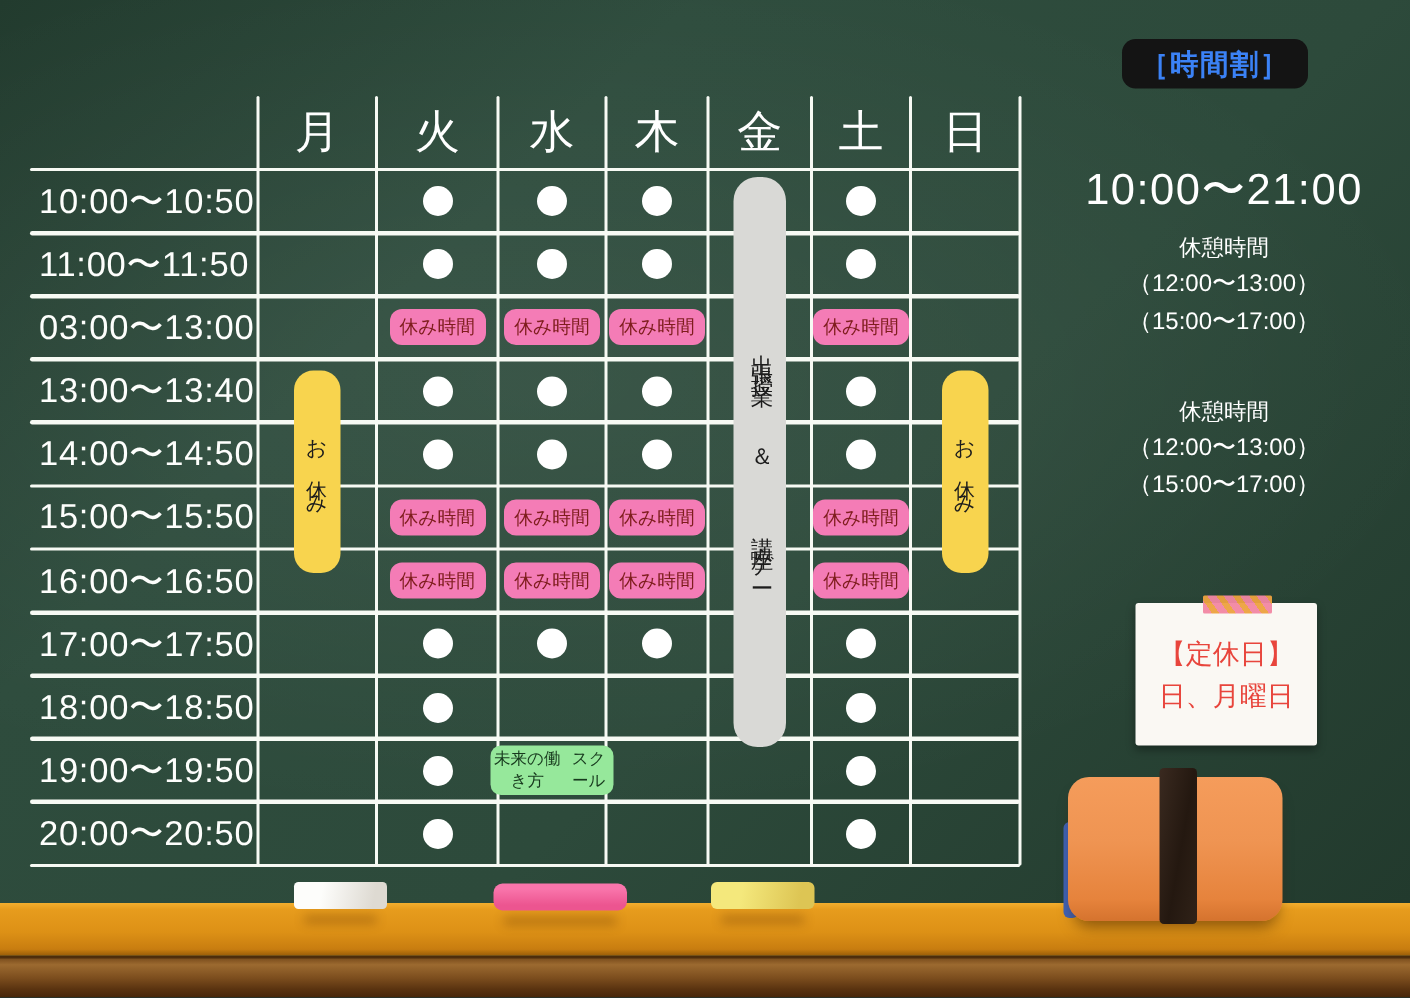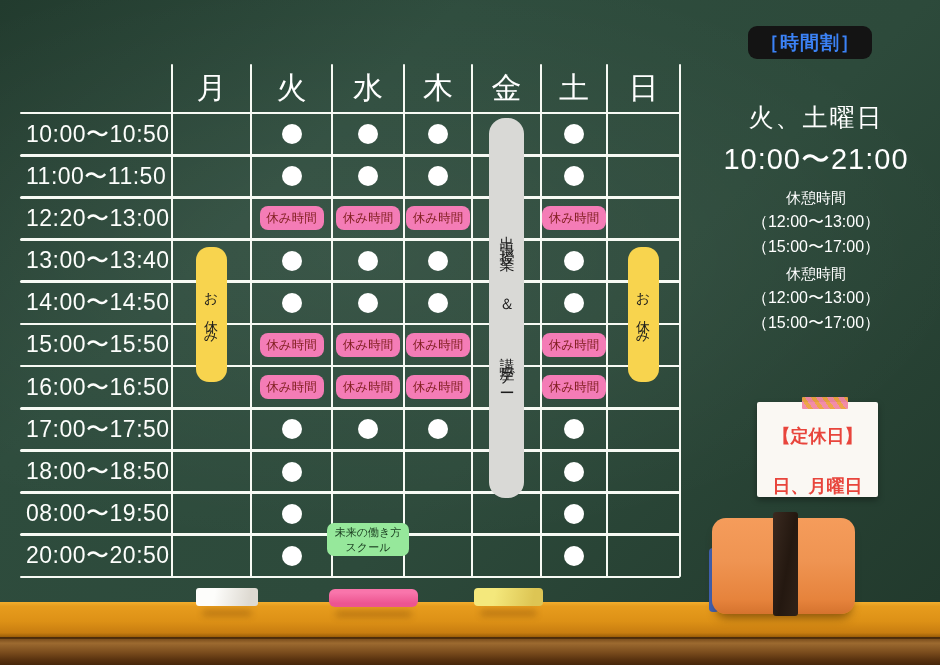--- a/index.html
+++ b/index.html
@@ -13,43 +13,43 @@
       linear-gradient(135deg,#223b2e 0%,#2e4c3d 30%,#2d4a3b 60%,#223a2d 100%);}
   .gridline{position:absolute;background:rgba(247,250,244,0.95);border-radius:2px;z-index:1;}
   .day-label{position:absolute;display:flex;align-items:center;justify-content:center;
     color:#fff;font-size:30px;font-weight:500;z-index:2;}
   .time-label{position:absolute;display:flex;align-items:center;color:#fdfefc;
     font-size:23px;letter-spacing:0.5px;padding-left:26px;z-index:2;white-space:nowrap;}
   .dot{position:absolute;width:20px;height:20px;border-radius:50%;background:#ffffff;z-index:3;}
   .badge-break{position:absolute;display:flex;align-items:center;justify-content:center;
     height:24px;padding:0 7px;border-radius:8px;color:#7f1d1d;font-size:12.5px;
     white-space:nowrap;z-index:3;}
-  .badge-school{position:absolute;display:flex;flex-direction:column;align-items:center;justify-content:center;
-    border-radius:7px;font-size:11px;line-height:1.35;color:#17391d;z-index:4;text-align:center;margin-top:26px;}
+  .badge-school{position:absolute;display:flex;flex-direction:row;align-items:center;justify-content:center;
+    border-radius:7px;font-size:11px;line-height:1.35;color:#17391d;z-index:4;text-align:center;}
   .badge-vert{position:absolute;display:flex;flex-direction:column;align-items:center;justify-content:center;
     z-index:3;color:#1c1c1c;}
   .badge-vert span{writing-mode:vertical-rl;text-orientation:upright;}
   .badge-closed{border-radius:13px;font-size:14px;}
   .badge-closed span{letter-spacing:11px;}
   .badge-friday{border-radius:16px;font-size:15px;gap:36px;}
   .badge-friday span{letter-spacing:7px;}
   
   .title-badge{position:absolute;left:748px;top:26px;width:124px;height:33px;background:#141414;
     border-radius:9px;display:flex;align-items:center;justify-content:center;
     color:#3b82f6;font-size:19px;font-weight:bold;letter-spacing:1px;z-index:5;}
   .hours-panel{position:absolute;left:700px;top:0;width:232px;text-align:center;color:#fff;z-index:5;}
   .hours-block{position:absolute;left:0;width:232px;}
   .hb-days{font-size:25px;letter-spacing:2px;}
   .hb-hours{font-size:29px;margin-top:6px;letter-spacing:1px;}
   .hb-small{font-size:15px;margin-top:9px;}
   .hb-paren{font-size:16px;margin-top:4px;}
   .note{position:absolute;left:757px;top:402px;width:121px;height:95px;background:#faf8f3;
     border-radius:2px;box-shadow:0 3px 6px rgba(0,0,0,0.35);z-index:5;
     display:flex;flex-direction:column;align-items:center;justify-content:center;gap:4px;}
-  .note-line{color:#e8453c;font-weight:bold;font-size:18px;white-space:nowrap;margin-top:22px;}
+  .note-line{color:#e8453c;font-weight:normal;font-size:18px;white-space:nowrap;}
   .tape{position:absolute;left:802px;top:397px;width:46px;height:12px;z-index:6;opacity:0.95;
     background:repeating-linear-gradient(55deg,#f287a3 0 5px,#eda23f 5px 9px);border-radius:1px;}
   
   .tray{position:absolute;left:0;top:602px;width:940px;height:35px;z-index:8;
     background:linear-gradient(#f3ae2e 0%,#e79c1d 12%,#dd9116 55%,#c87d10 88%,#9a5d08 100%);
     box-shadow:0 2px 0 rgba(40,20,0,0.5);}
   .wood{position:absolute;left:0;top:637px;width:940px;height:28px;z-index:7;
     background:linear-gradient(#6b4014 0%,#9c6a30 22%,#7a4c1d 55%,#5a3310 80%,#47260a 100%);}
   .chalk{position:absolute;height:18px;border-radius:3px;z-index:9;
     box-shadow:0 16px 7px -7px rgba(90,45,0,0.45);}
@@ -91,28 +91,28 @@
         <div class="gridline" style="left: 678.6px; top: 64px; width: 2.8px; height: 513px; background: rgb(247, 250, 244);"></div>
         <div class="day-label" style="left: 172px; top: 64px; width: 79px; height: 49px;">月</div>
         <div class="day-label" style="left: 251px; top: 64px; width: 81px; height: 49px;">火</div>
         <div class="day-label" style="left: 332px; top: 64px; width: 72px; height: 49px;">水</div>
         <div class="day-label" style="left: 404px; top: 64px; width: 68px; height: 49px;">木</div>
         <div class="day-label" style="left: 472px; top: 64px; width: 69px; height: 49px;">金</div>
         <div class="day-label" style="left: 541px; top: 64px; width: 66px; height: 49px;">土</div>
         <div class="day-label" style="left: 607px; top: 64px; width: 73px; height: 49px;">日</div>
         <div class="time-label" style="left: 0px; top: 113px; width: 172px; height: 42.1818px;">10:00〜10:50</div>
         <div class="time-label" style="left: 0px; top: 155.182px; width: 172px; height: 42.1818px;">11:00〜11:50</div>
-        <div class="time-label" style="left: 0px; top: 197.364px; width: 172px; height: 42.1818px;">12:20〜13:00</div>
+        <div class="time-label" style="left: 0px; top: 197.364px; width: 172px; height: 42.1818px;">03:00〜13:00</div>
         <div class="time-label" style="left: 0px; top: 239.545px; width: 172px; height: 42.1818px;">13:00〜13:40</div>
         <div class="time-label" style="left: 0px; top: 281.727px; width: 172px; height: 42.1818px;">14:00〜14:50</div>
         <div class="time-label" style="left: 0px; top: 323.909px; width: 173px; height: 42.1818px;">15:00〜15:50</div>
         <div class="time-label" style="left: 0px; top: 366.091px; width: 172px; height: 42.1818px;">16:00〜16:50</div>
         <div class="time-label" style="left: 0px; top: 408.273px; width: 172px; height: 42.1818px;">17:00〜17:50</div>
         <div class="time-label" style="left: 0px; top: 450.455px; width: 172px; height: 42.1818px;">18:00〜18:50</div>
-        <div class="time-label" style="left: 0px; top: 492.636px; width: 172px; height: 42.1818px;">08:00〜19:50</div>
+        <div class="time-label" style="left: 0px; top: 492.636px; width: 172px; height: 42.1818px;">19:00〜19:50</div>
         <div class="time-label" style="left: 0px; top: 534.818px; width: 172px; height: 42.1818px;">20:00〜20:50</div>
         <div class="dot" style="left: 281.5px; top: 124.091px; background: rgb(255, 255, 255);"></div>
         <div class="dot" style="left: 358px; top: 124.091px; background: rgb(255, 255, 255);"></div>
         <div class="dot" style="left: 428px; top: 124.091px; background: rgb(255, 255, 255);"></div>
         <div class="dot" style="left: 564px; top: 124.091px; background: rgb(255, 255, 255);"></div>
         <div class="dot" style="left: 281.5px; top: 166.273px; background: rgb(255, 255, 255);"></div>
         <div class="dot" style="left: 358px; top: 166.273px; background: rgb(255, 255, 255);"></div>
         <div class="dot" style="left: 428px; top: 166.273px; background: rgb(255, 255, 255);"></div>
         <div class="dot" style="left: 564px; top: 166.273px; background: rgb(255, 255, 255);"></div>
         <div class="badge-break" style="left: 259.5px; top: 206.455px; width: 64px; background: rgb(244, 124, 182);">休み時間</div>
@@ -161,21 +161,20 @@
           <span>講座デー</span>
         </div>
       </div>
 
     <div class="title-badge" style="background: rgb(20, 20, 20);">
       <span>［時間割］</span>
     </div>
 
     <div class="hours-panel">
       <div class="hours-block" style="top:101px">
-        <div class="hb-days">火、土曜日</div>
         <div class="hb-hours">10:00〜21:00</div>
         <div class="hb-small">休憩時間</div>
         <div class="hb-paren">（12:00〜13:00）</div>
         <div class="hb-paren">（15:00〜17:00）</div>
       </div>
       <div class="hours-block" style="top:256px">
         <div class="hb-small">休憩時間</div>
         <div class="hb-paren">（12:00〜13:00）</div>
         <div class="hb-paren">（15:00〜17:00）</div>
       </div>

